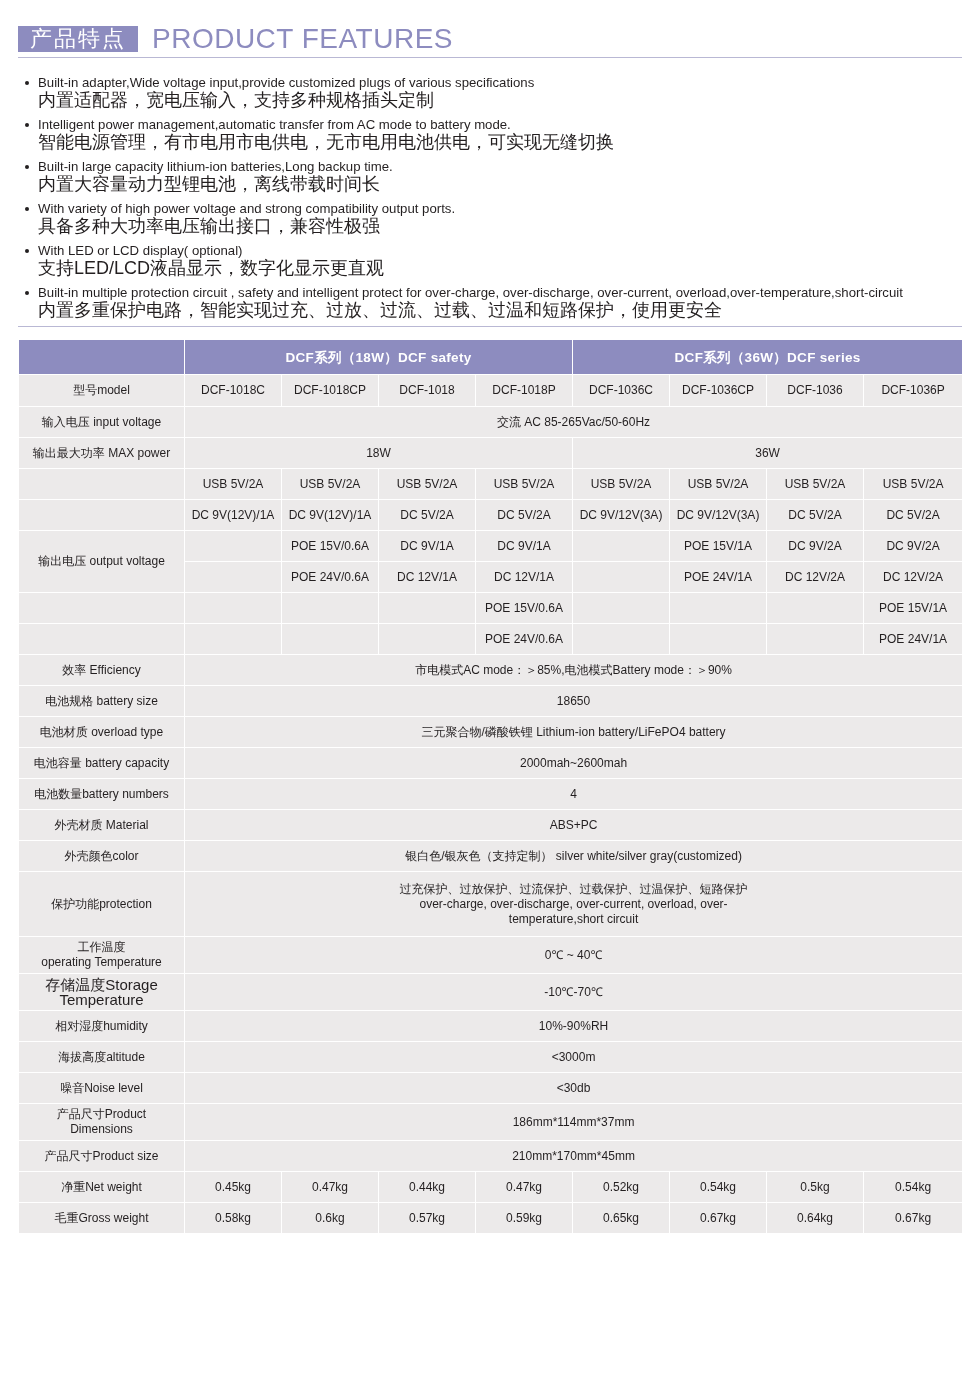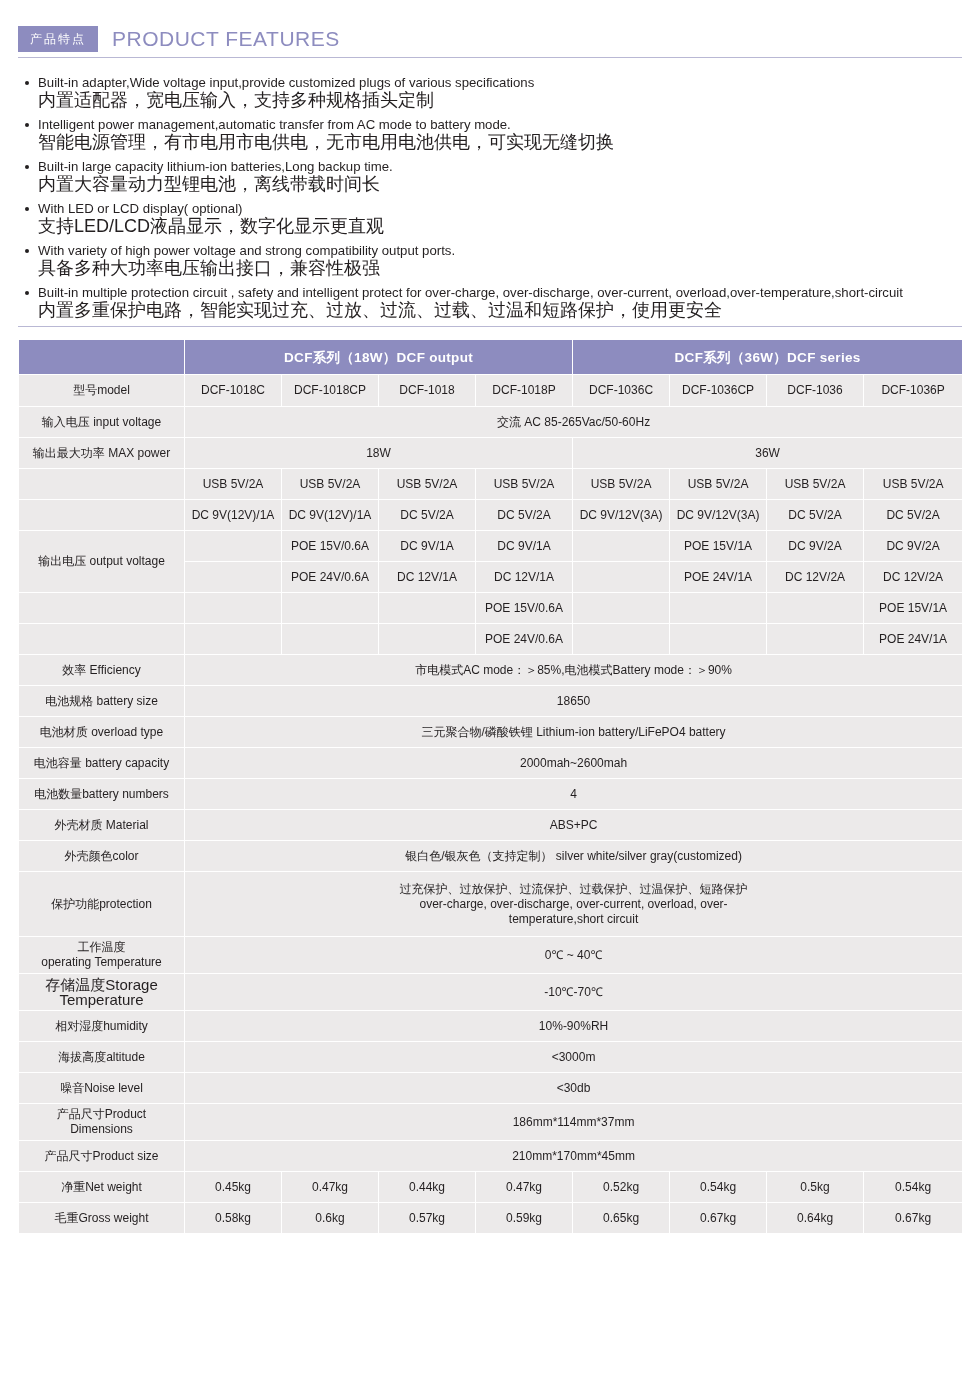--- a/index.html
+++ b/index.html
@@ -25,29 +25,29 @@
   
   .section-header {
     display: flex;
     align-items: flex-end;
     position: relative;
     padding-bottom: 3px;
   }
   .section-header .cn {
     background: #8d8cbf;
     color: #ffffff;
-    font-size: 12px;
+    font-size: 22px;
     line-height: 26px;
     padding: 0 12px 0 12px;
     letter-spacing: 2px;
     white-space: nowrap;
   }
   .section-header .en {
     color: #8d8cbf;
-    font-size: 21px;
+    font-size: 28px;
     letter-spacing: 0.5px;
     margin-left: 14px;
     line-height: 26px;
     white-space: nowrap;
   }
   .rule {
     border-bottom: 1px solid #b9b8d4;
     margin-top: 2px;
   }
 
@@ -147,26 +147,26 @@
     </li>
     <li>
       <div class="feat-en">Intelligent power management,automatic transfer from AC mode to battery mode.</div>
       <div class="feat-cn">智能电源管理，有市电用市电供电，无市电用电池供电，可实现无缝切换</div>
     </li>
     <li>
       <div class="feat-en">Built-in large capacity lithium-ion batteries,Long backup time.</div>
       <div class="feat-cn">内置大容量动力型锂电池，离线带载时间长</div>
     </li>
     <li>
+      <div class="feat-en">With variety of high power voltage and strong compatibility output ports.</div>
+      <div class="feat-cn">具备多种大功率电压输出接口，兼容性极强</div>
+    </li>
+    <li>
       <div class="feat-en">With LED or LCD display( optional)</div>
       <div class="feat-cn">支持LED/LCD液晶显示，数字化显示更直观</div>
-    </li>
-    <li>
-      <div class="feat-en">With variety of high power voltage and strong compatibility output ports.</div>
-      <div class="feat-cn">具备多种大功率电压输出接口，兼容性极强</div>
     </li>
     <li>
       <div class="feat-en">Built-in multiple protection circuit , safety and intelligent protect for over-charge, over-discharge, over-current, overload,over-temperature,short-circuit</div>
       <div class="feat-cn">内置多重保护电路，智能实现过充、过放、过流、过载、过温和短路保护，使用更安全</div>
     </li>
   </ul>
 
   <div class="rule"></div>
 
   <div class="spec-wrap">
@@ -179,21 +179,21 @@
           <col style="width:97px">
         <col style="width:97px">
           <col style="width:97px">
           <col style="width:97px">
           <col style="width:99px">
       </colgroup>
 
       <tbody>
           <tr class="head">
         <th class="label"></th>
-        <th colspan="4">DCF系列（18W）DCF output</th>
+        <th colspan="4">DCF系列（18W）DCF safety</th>
         <th colspan="4">DCF系列（36W）DCF series</th>
       </tr>
 
       <tr>
         <td class="label">型号model</td>
         <td class="model">DCF-1018C</td>
         <td class="model">DCF-1018CP</td>
         <td class="model">DCF-1018</td>
         <td class="model">DCF-1018P</td>
         <td class="model">DCF-1036C</td>

